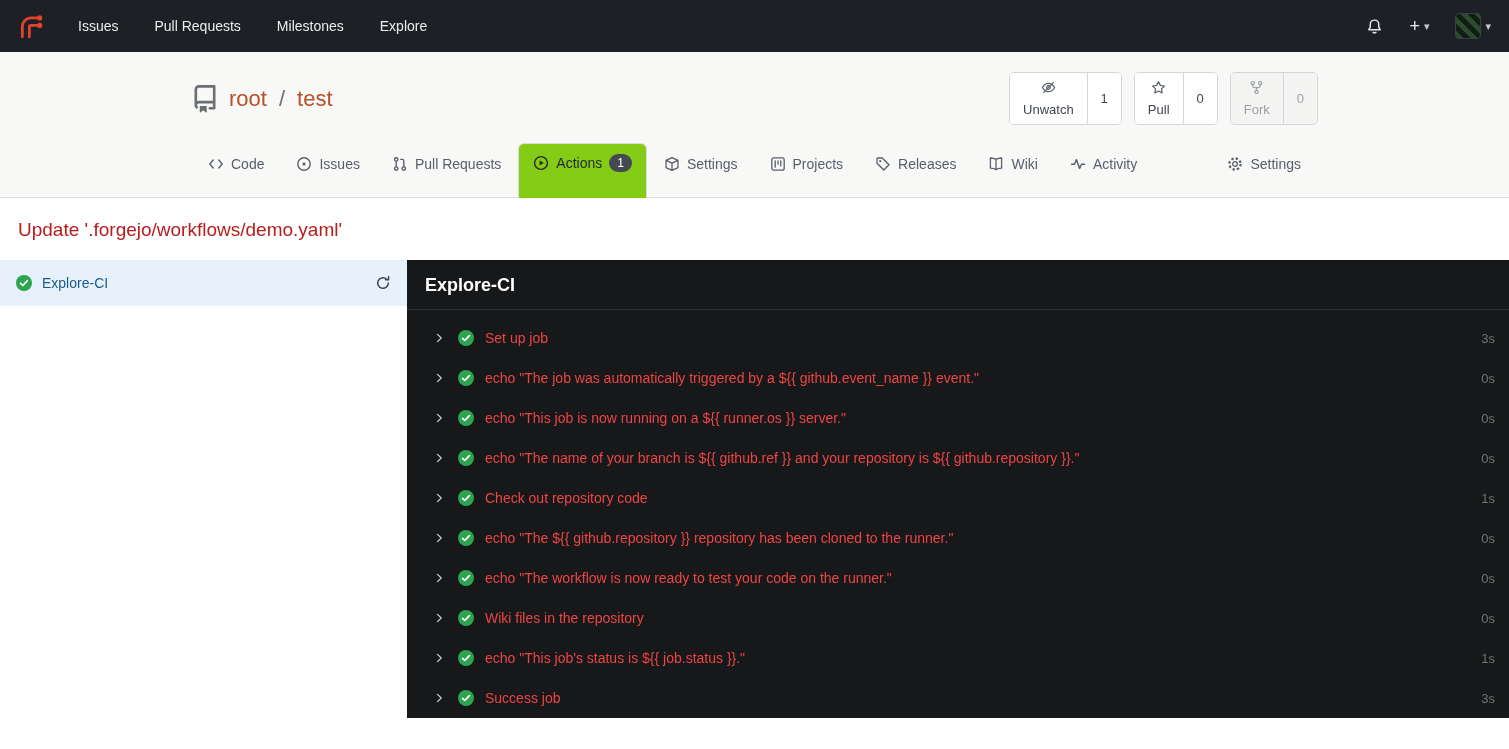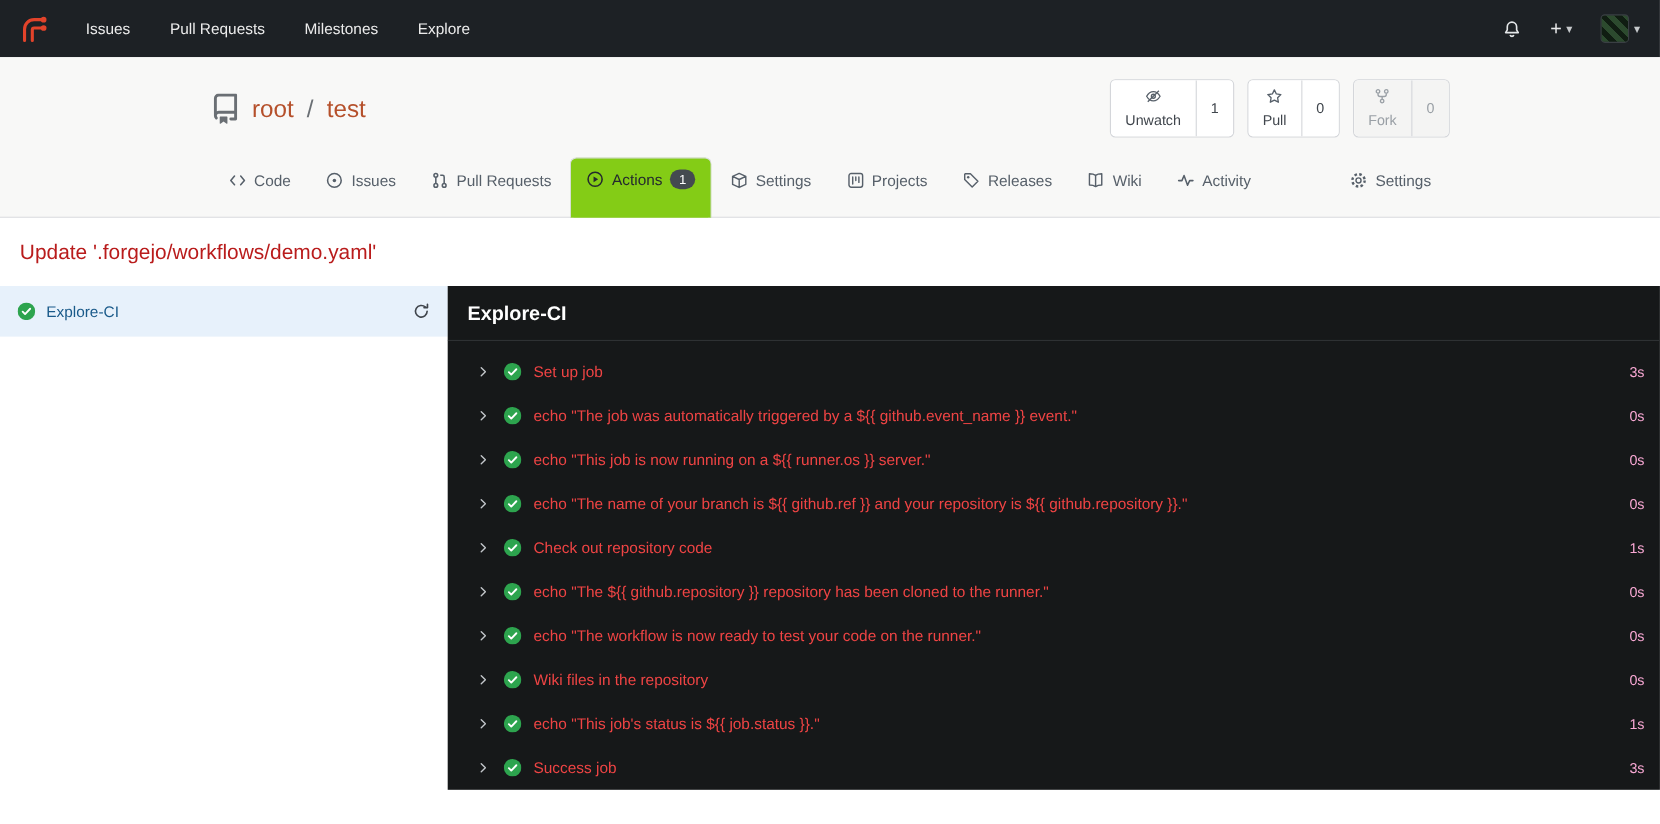--- a/index.html
+++ b/index.html
@@ -88,21 +88,21 @@
   .job-panel-status { margin-top:9px; font-size:13px; color:#cfd2d4; }
 
   .steps { padding-top:8px; }
   .step-row {
     height:40px; display:flex; align-items:center; padding:0 14px 0 26px;
     cursor:pointer;
   }
   .step-chevron { display:flex; width:12px; flex:none; margin-right:13px; }
   .step-check { display:flex; flex:none; margin-right:11px; }
   .step-name { font-size:14px; color:#ef4444; }
-  .step-duration { margin-left:auto; font-size:13px; color:#f9a8d4; }
+  .step-duration { margin-left:auto; font-size:13px; color:#737373; }
 </style>
 </head>
 <body>
 
 <header class="navbar">
   <span class="brand">
     <svg width="26" height="26" viewBox="0 0 24 24">
       <g fill="none" stroke="#e2432a" stroke-width="2.6" stroke-linecap="round">
         <path d="M20 4.5h-8a8 8 0 0 0-8 8V22"></path>
         <path d="M20 11.5h-8a1.5 1.5 0 0 0-1.5 1.5v9"></path>

